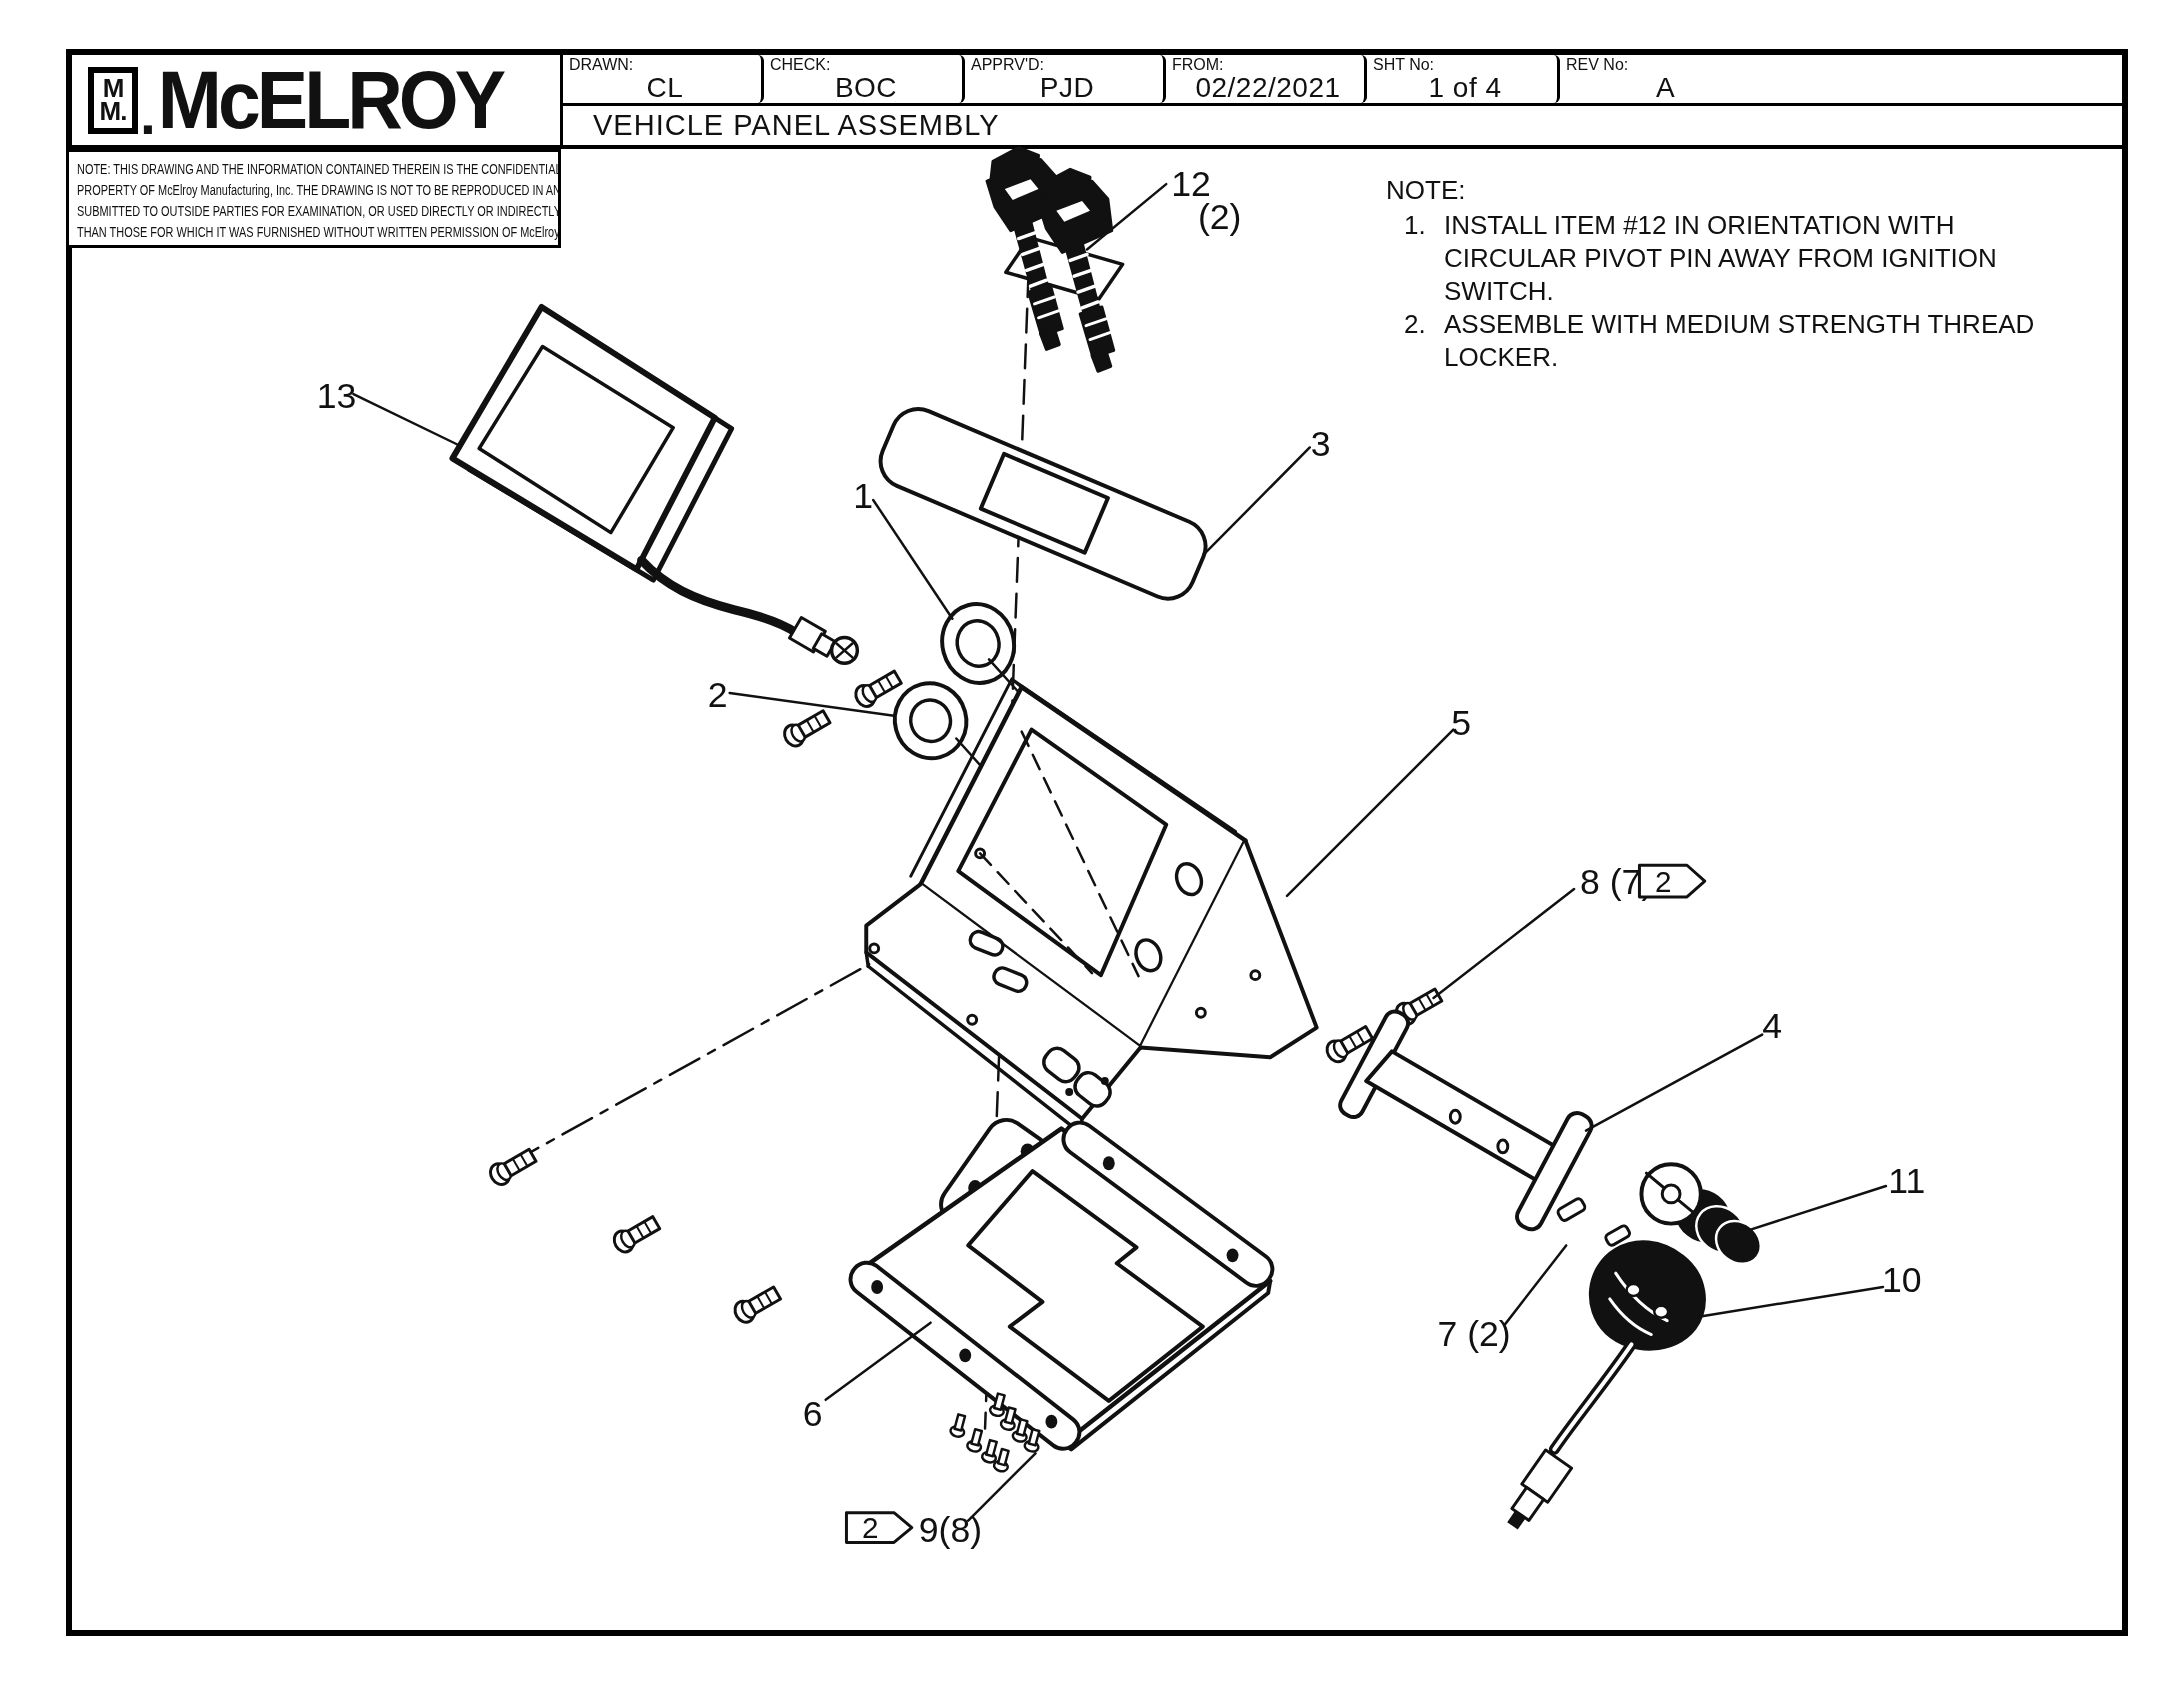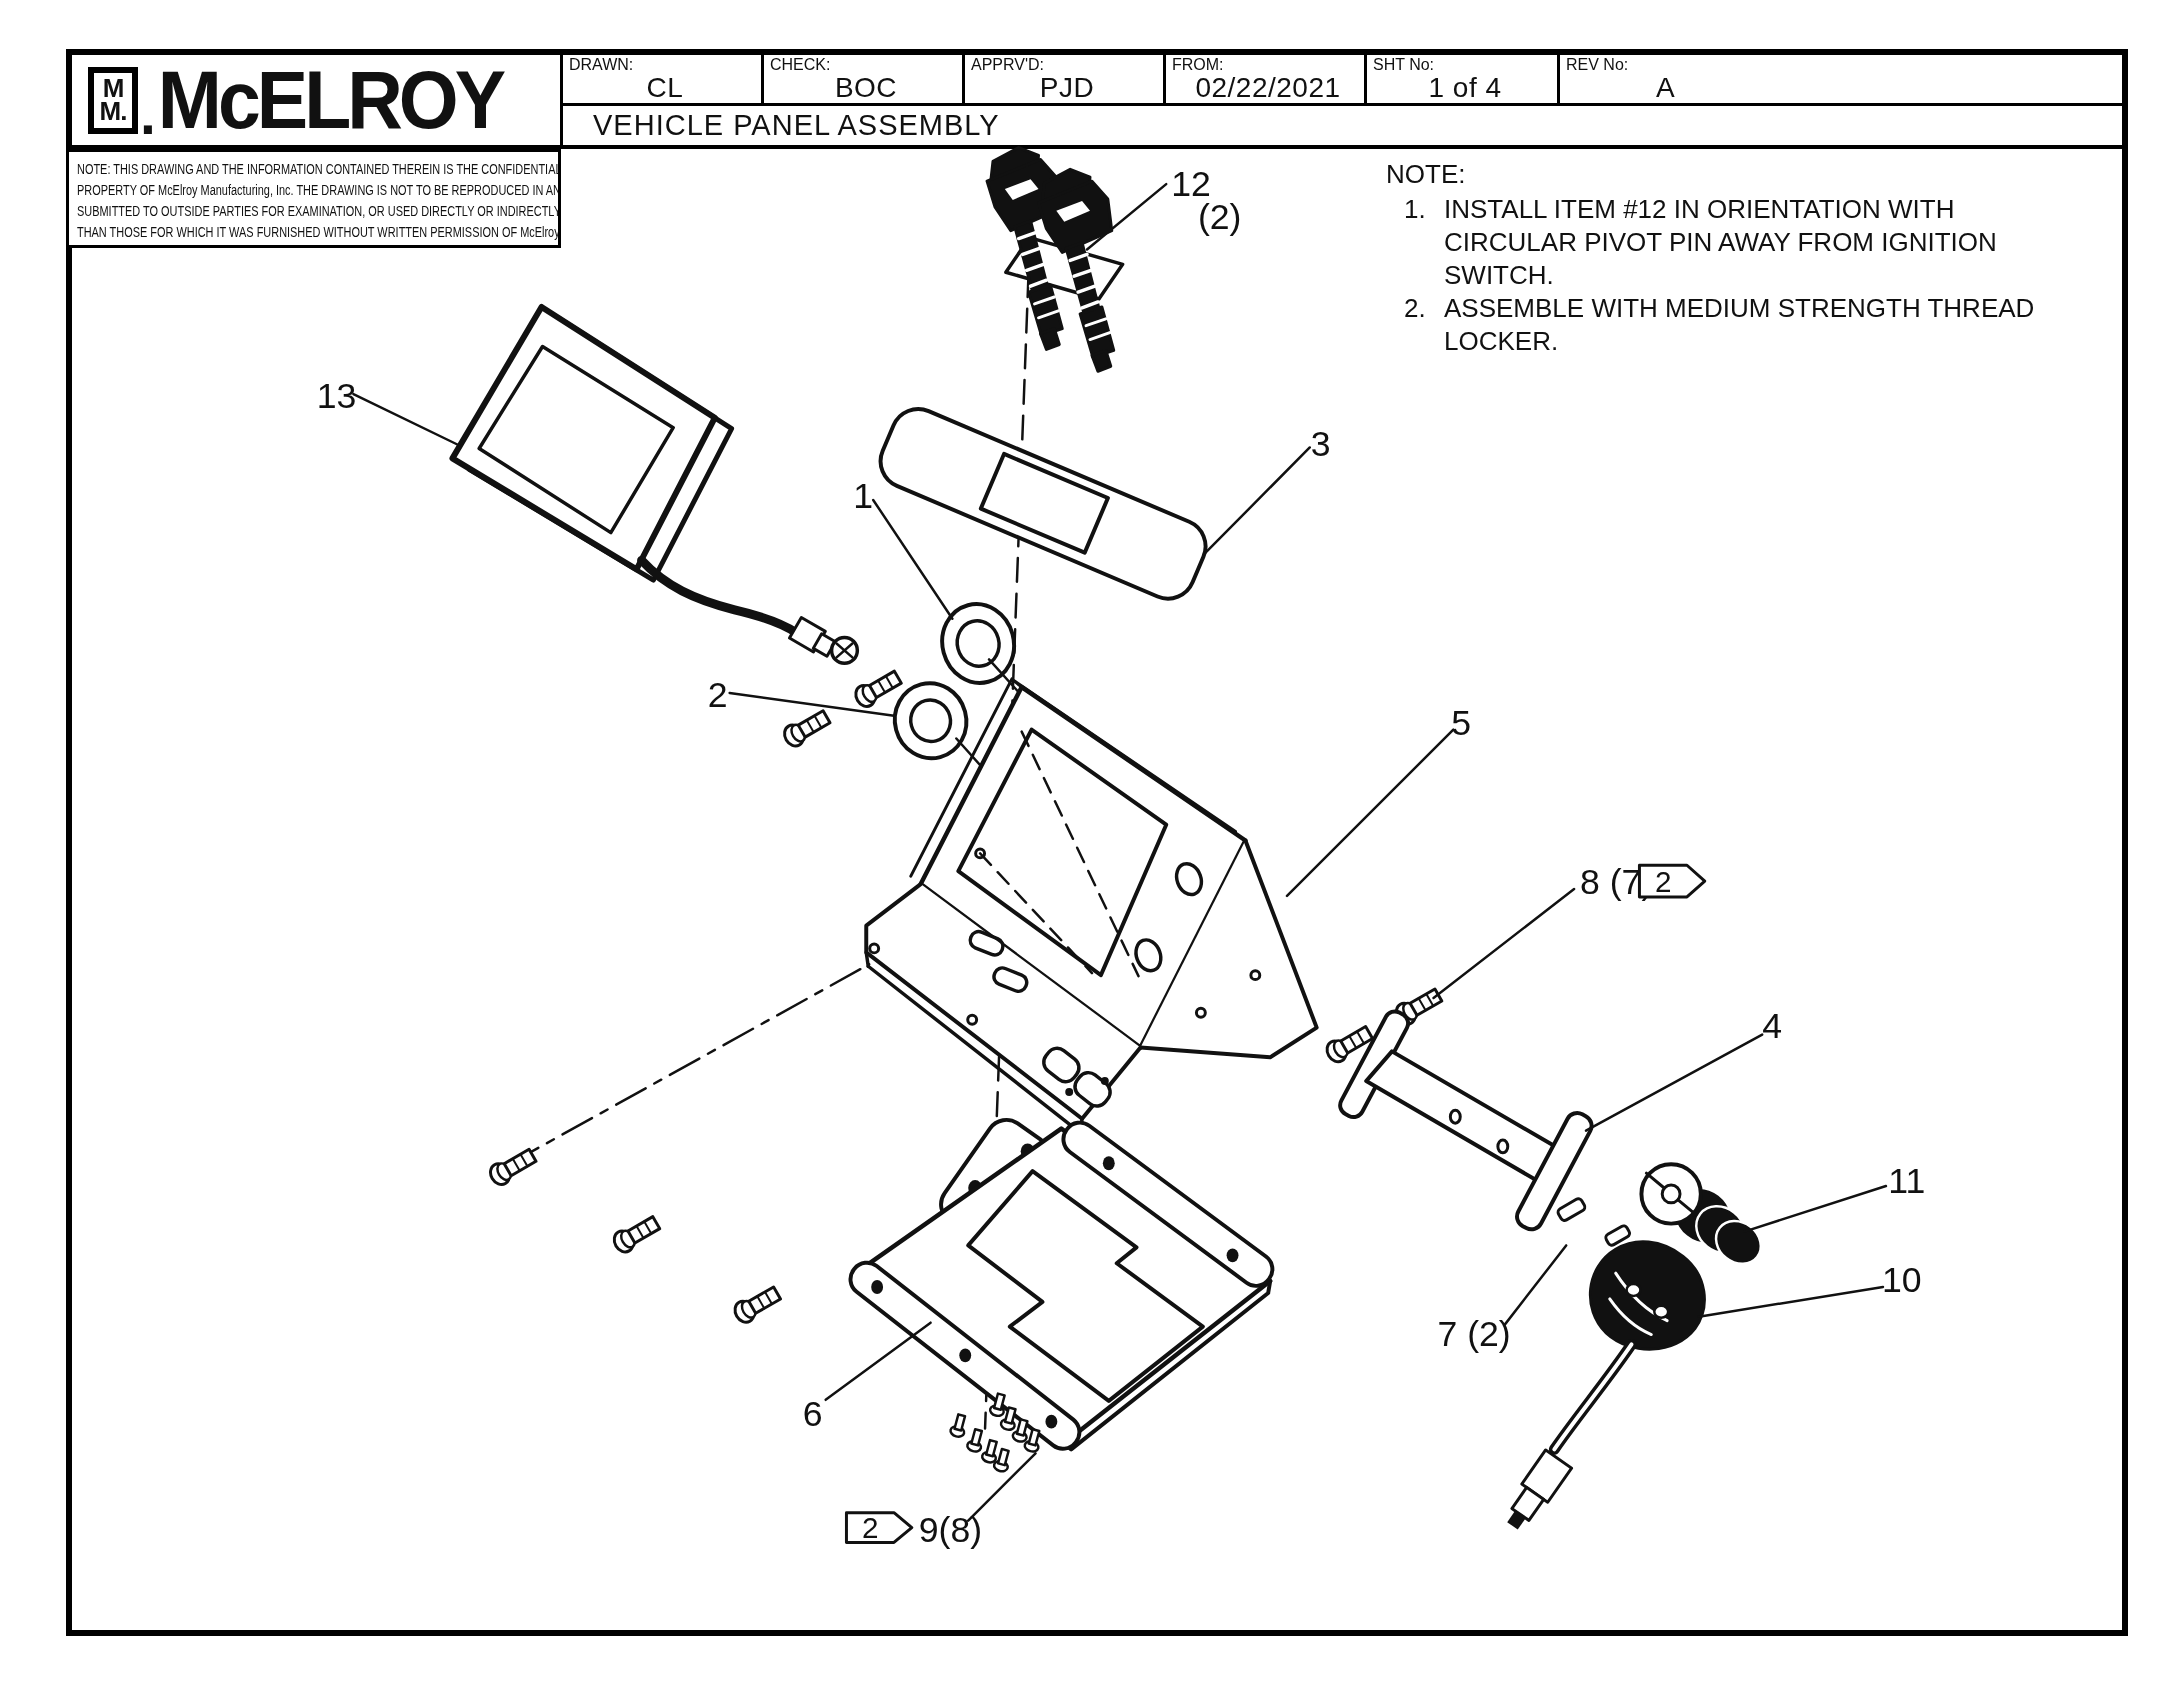--- a/index.html
+++ b/index.html
@@ -13,35 +13,35 @@
           border-bottom:4px solid #000;display:flex;background:#fff;}
   .logo-cell{width:491px;border-right:3px solid #000;display:flex;align-items:center;padding-left:16px;}
   .mmbox{width:50px;height:67px;border:6px solid #000;display:flex;flex-direction:column;
          align-items:center;justify-content:center;font-weight:900;font-size:26px;line-height:23px;
          letter-spacing:-1px;}
   .logo-dot{font-size:57px;font-weight:900;line-height:20px;margin:28px 0 0 2px;}
   .logo-name{font-size:77px;font-weight:900;letter-spacing:-4px;margin-left:2px;
              transform:scaleY(1.05);white-space:nowrap;}
   .tb-right{flex:1;display:flex;flex-direction:column;}
   .tb-row1{height:51px;border-bottom:3px solid #000;display:flex;}
-  .tb-cell{border-right:3px solid #000;position:relative;padding:1px 0 0 6px;}
+  .tb-cell{border-right:3px solid #000;position:relative;padding:1px 0 0 6px;border-radius:6px;}
   .tb-cell:last-child{border-right:none;}
   .tb-label{font-size:16px;letter-spacing:0;}
   .tb-value{text-align:center;font-size:28px;margin-top:-2px;letter-spacing:0.5px;}
   .w203{width:201px}.w195{width:193px}.w205{width:205px}.wrest{flex:1}
   .tb-row2{flex:1;display:flex;align-items:center;padding-left:30px;font-size:29px;letter-spacing:1px;}
 
   
   .propnote{position:absolute;left:66px;top:149px;width:495px;height:99px;border:3px solid #000;
             padding:6px 0 0 8px;background:#fff;overflow:hidden;}
   .propnote .inner{width:683px;transform:scaleX(.715);transform-origin:0 0;font-size:15.3px;
                    line-height:21px;white-space:nowrap;letter-spacing:0;}
 
   
-  .notes{position:absolute;left:1386px;top:158px;width:653px;font-size:26px;line-height:33px;}
+  .notes{position:absolute;left:1386px;top:174px;width:653px;font-size:26px;line-height:33px;}
   .notes-head{margin-bottom:2px;}
   .note-item{display:flex;margin-left:18px;}
   .note-num{width:40px;flex:0 0 40px;}
   .note-text{flex:1;}
 
   svg text{font-family:"Liberation Sans",sans-serif;font-size:36px;fill:#111;}
   svg .flagtxt{font-size:30px;}
 </style>
 </head>
 <body>

